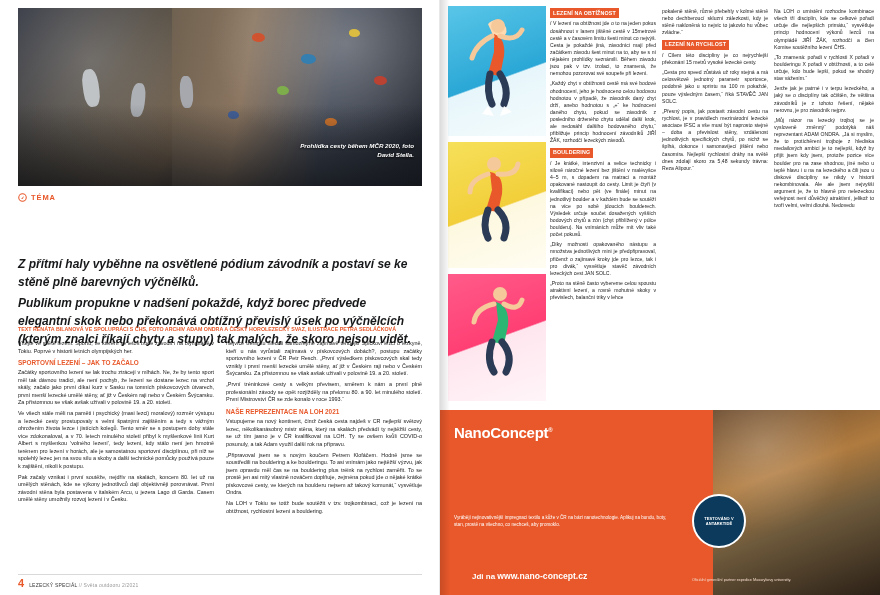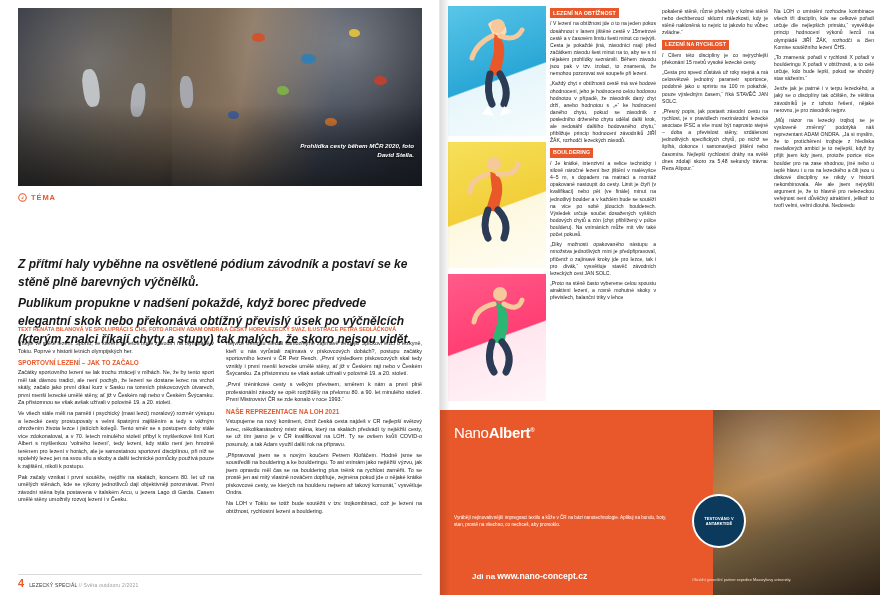--- a/index.html
+++ b/index.html
@@ -102,21 +102,21 @@
     position:absolute; left:0; bottom:0; width:440px; height:185px; overflow:hidden;
     background:linear-gradient(90deg,#e8582a 0%,#e8582a 62%,#7f4f2a 62%,#3b2a1c 100%);
   }
   .ad .photo-right {
     position:absolute; right:0; top:0; width:38%; height:100%;
     background:
       radial-gradient(circle at 30% 20%, rgba(255,255,255,.22), transparent 45%),
       linear-gradient(160deg,#6b4a2c 0%,#b07b3f 35%,#6e5a3c 60%,#2c2117 100%);
   }
   .ad .brand { position:absolute; left:14px; top:14px; color:#fff; font-size:15px; font-weight:bold; letter-spacing:-.02em; }
-  .ad .brand .thin { font-weight:normal; }
+  .ad .brand .thin { font-weight:bold; }
   .ad .brand sup { font-size:6px; vertical-align:super; }
   .ad .claim { position:absolute; left:14px; top:44px; color:#fff; font-size:13.5px; font-weight:bold; line-height:1.22; }
   .ad .body { position:absolute; left:14px; top:105px; width:215px; color:#fff; font-size:4.6px; line-height:1.45; }
   .ad .cta { position:absolute; left:32px; bottom:14px; color:#fff; font-size:8px; font-weight:bold; }
   .ad .cta b { font-size:8.6px; }
   .ad .seal {
     position:absolute; left:252px; top:84px; width:54px; height:54px; border-radius:50%;
     background:#0b3a5c; color:#fff; border:2px solid #fff;
     display:flex; align-items:center; justify-content:center; text-align:center;
     font-size:4px; font-weight:bold; line-height:1.25; letter-spacing:.02em;
@@ -251,21 +251,21 @@
     <div class="txtcol col-c">
       <p>Na LOH o umístění rozhodne kombinace všech tří disciplín, kde se celkové pořadí určuje dle nejlepších primátu,“ vysvětluje princip hodnocení výkonů lezců na olympiádě JIŘÍ ŽÁK, rozhodčí a člen Komise soutěžního lezení ČHS.</p>
       <p>„To znamená: pořadí v rychlosti X pořadí v boulderingu X pořadí v obtížnosti, a to celé určuje, kdo bude lepší, pokud se shodný stav vážením.“</p>
       <p>Jenže jak je patrné i v terpu lezeckého, a jaký se o disciplíny tak očištěn, že většina závodníků je z tohoto řešení, nějaké nerovnu, je pro závodník nejprv.</p>
       <p>„Můj názor na lezecký trojboj se je vysloveně změnný“ podotýká náš reprezentant ADAM ONDRA. „Já si myslím, že to protíchěrení trojboje z hlediska medailových ambicí je to nejlepší, když by přijít jsem kdy jsem, protože pozice více boulder pro na zase shodnou, jiné nebo u teplé hlavu i u na na lezeckého a čili jsou u diskové disciplíny se nikdy v historii nekombinovala. Ale ale jsem nejvyšší argument je, že to hlavně pro nelezeckou veřejnost není důvěčivý atraktivní, jelikož to tvoří velmi, velmi dlouhá. Nedovedu</p>
     </div>
 
     <div class="ad">
       <div class="photo-right"></div>
       <div class="brand">
-        <span class="thin">Nano</span><span>Albert</span><sup>®</sup>
+        <span class="thin">Nano</span><span>Concept</span><sup>®</sup>
       </div>
       <div class="body">Vyrábějí nejinovativnější impregnaci textilu a kůže v ČR na bázi nanotechnologie. Aplikuj na bundu, boty, stan, prostě na všechno, co nechceš, aby promoklo.</div>
       <div class="cta">
         <span>Jdi na</span>
         <b>www.nano-concept.cz</b>
       </div>
       <div class="seal">TESTOVÁNO V ANTARKTIDĚ</div>
       <div class="sponsor">Oficiální generální partner expedice Masarykovy univerzity.</div>
     </div>
   </div>

